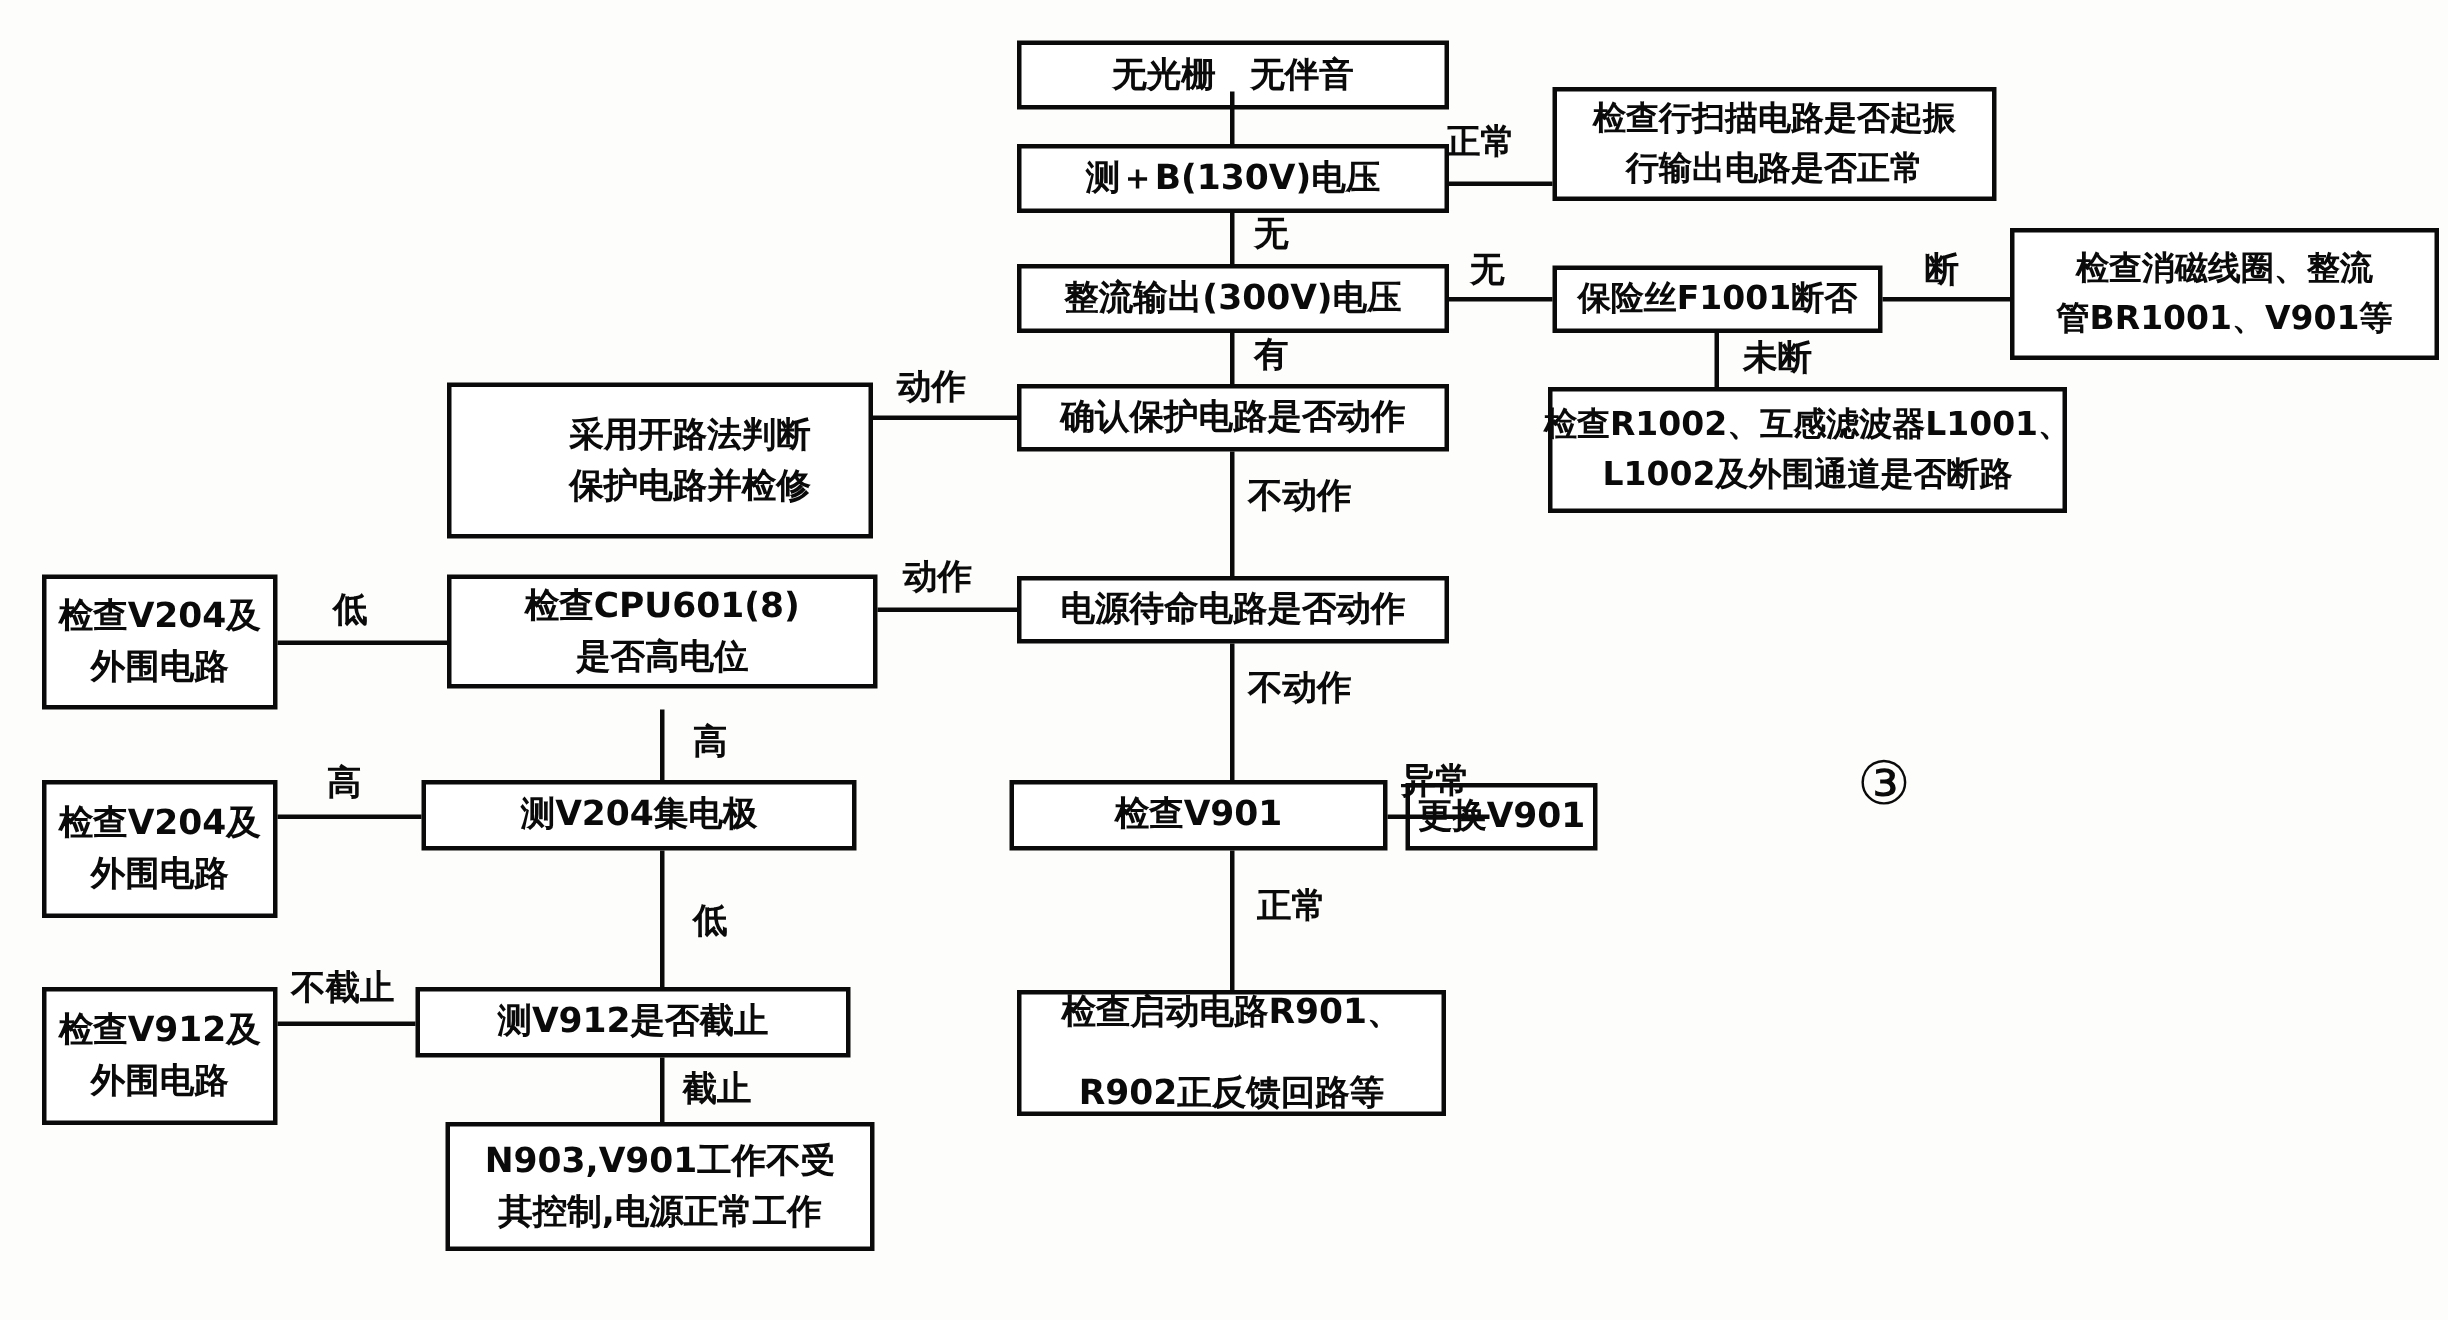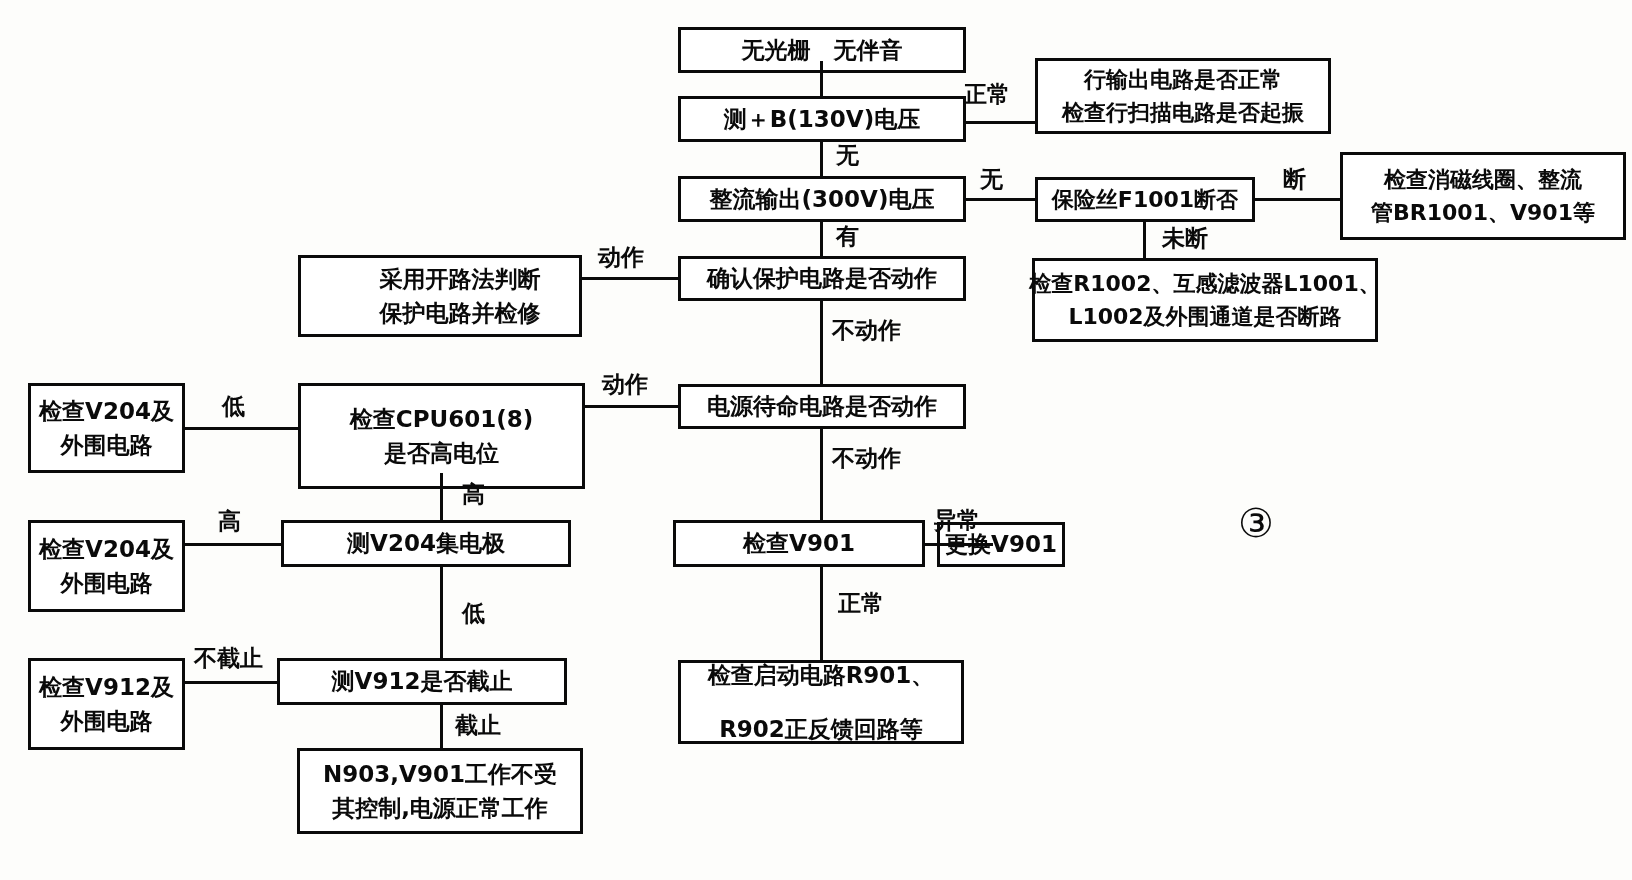--- a/index.html
+++ b/index.html
@@ -39,24 +39,24 @@
     font-weight:normal;
   }
 
   
   #b-no-raster      {left:678px;top:15px; width:288px;height:46px;margin-top:12px;}
   #b-measure-b      {left:678px;top:96px; width:288px;height:46px;}
   #b-hscan          {left:1035px;top:58px;width:296px;height:76px;font-size:22px;}
   #b-rect-out       {left:678px;top:176px;width:288px;height:46px;}
   #b-fuse           {left:1035px;top:177px;width:220px;height:45px;font-size:22px;}
   #b-degauss        {left:1340px;top:152px;width:286px;height:88px;font-size:22px;}
-  #b-open-method    {left:298px;top:255px;width:284px;height:82px;padding-left:40px;}
+  #b-open-method    {left:298px;top:255px;width:284px;height:104px;padding-left:40px;}
   #b-confirm-prot   {left:678px;top:256px;width:288px;height:45px;}
   #b-r1002          {left:1032px;top:258px;width:346px;height:84px;font-size:22px;}
-  #b-check-cpu      {left:298px;top:383px;width:287px;height:106px;}
+  #b-check-cpu      {left:298px;top:383px;width:287px;height:76px;}
   #b-standby        {left:678px;top:384px;width:288px;height:45px;}
   #b-v204-1         {left:28px;top:383px;width:157px;height:90px;}
   #b-v204-2         {left:28px;top:520px;width:157px;height:92px;}
   #b-meas-v204      {left:281px;top:520px;width:290px;height:47px;}
   #b-v912           {left:28px;top:658px;width:157px;height:92px;}
   #b-meas-v912      {left:277px;top:658px;width:290px;height:47px;}
   #b-n903           {left:297px;top:748px;width:286px;height:86px;}
   #b-check-v901     {left:673px;top:520px;width:252px;height:47px;}
   #b-replace-v901   {left:937px;top:522px;width:128px;height:45px;}
   #b-start-circuit  {left:678px;top:660px;width:286px;height:84px;gap:20px;}
@@ -110,22 +110,22 @@
 
 <div id="canvas">
 
   <div class="box" id="b-no-raster">
     <div>无光栅　无伴音</div>
   </div>
   <div class="box" id="b-measure-b">
     <div>测＋B(130V)电压</div>
   </div>
   <div class="box" id="b-hscan">
+    <div>检查行扫描电路是否起振</div>
     <div>行输出电路是否正常</div>
-    <div>检查行扫描电路是否起振</div>
   </div>
   <div class="box" id="b-rect-out">
     <div>整流输出(300V)电压</div>
   </div>
   <div class="box" id="b-fuse">
     <div>保险丝F1001断否</div>
   </div>
   <div class="box" id="b-degauss">
     <div>检查消磁线圈、整流</div>
     <div>管BR1001、V901等</div>

